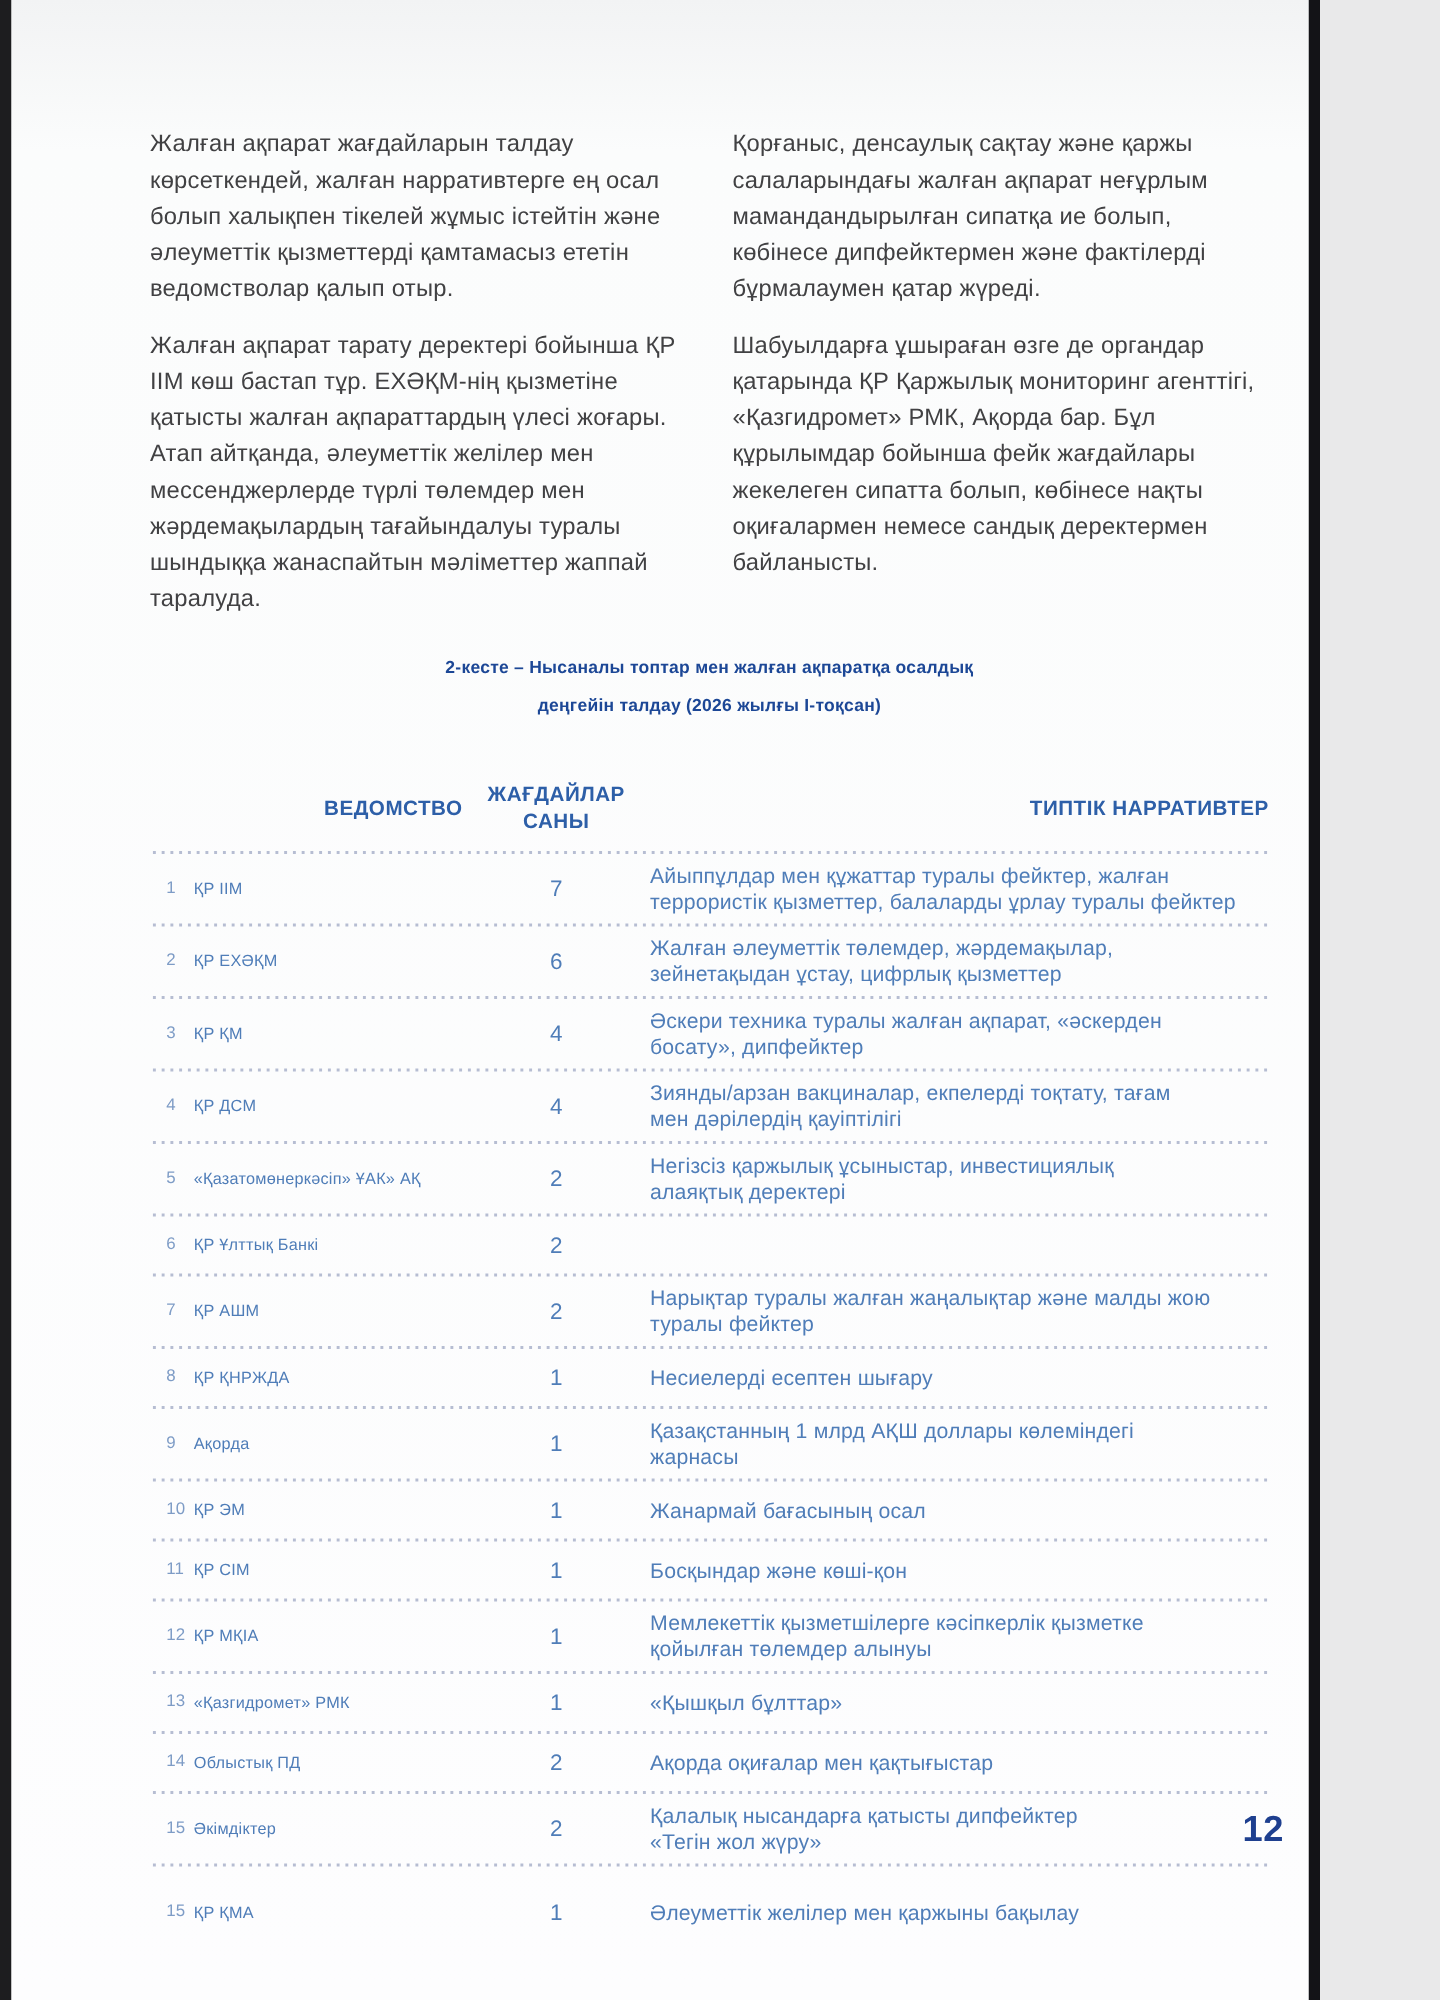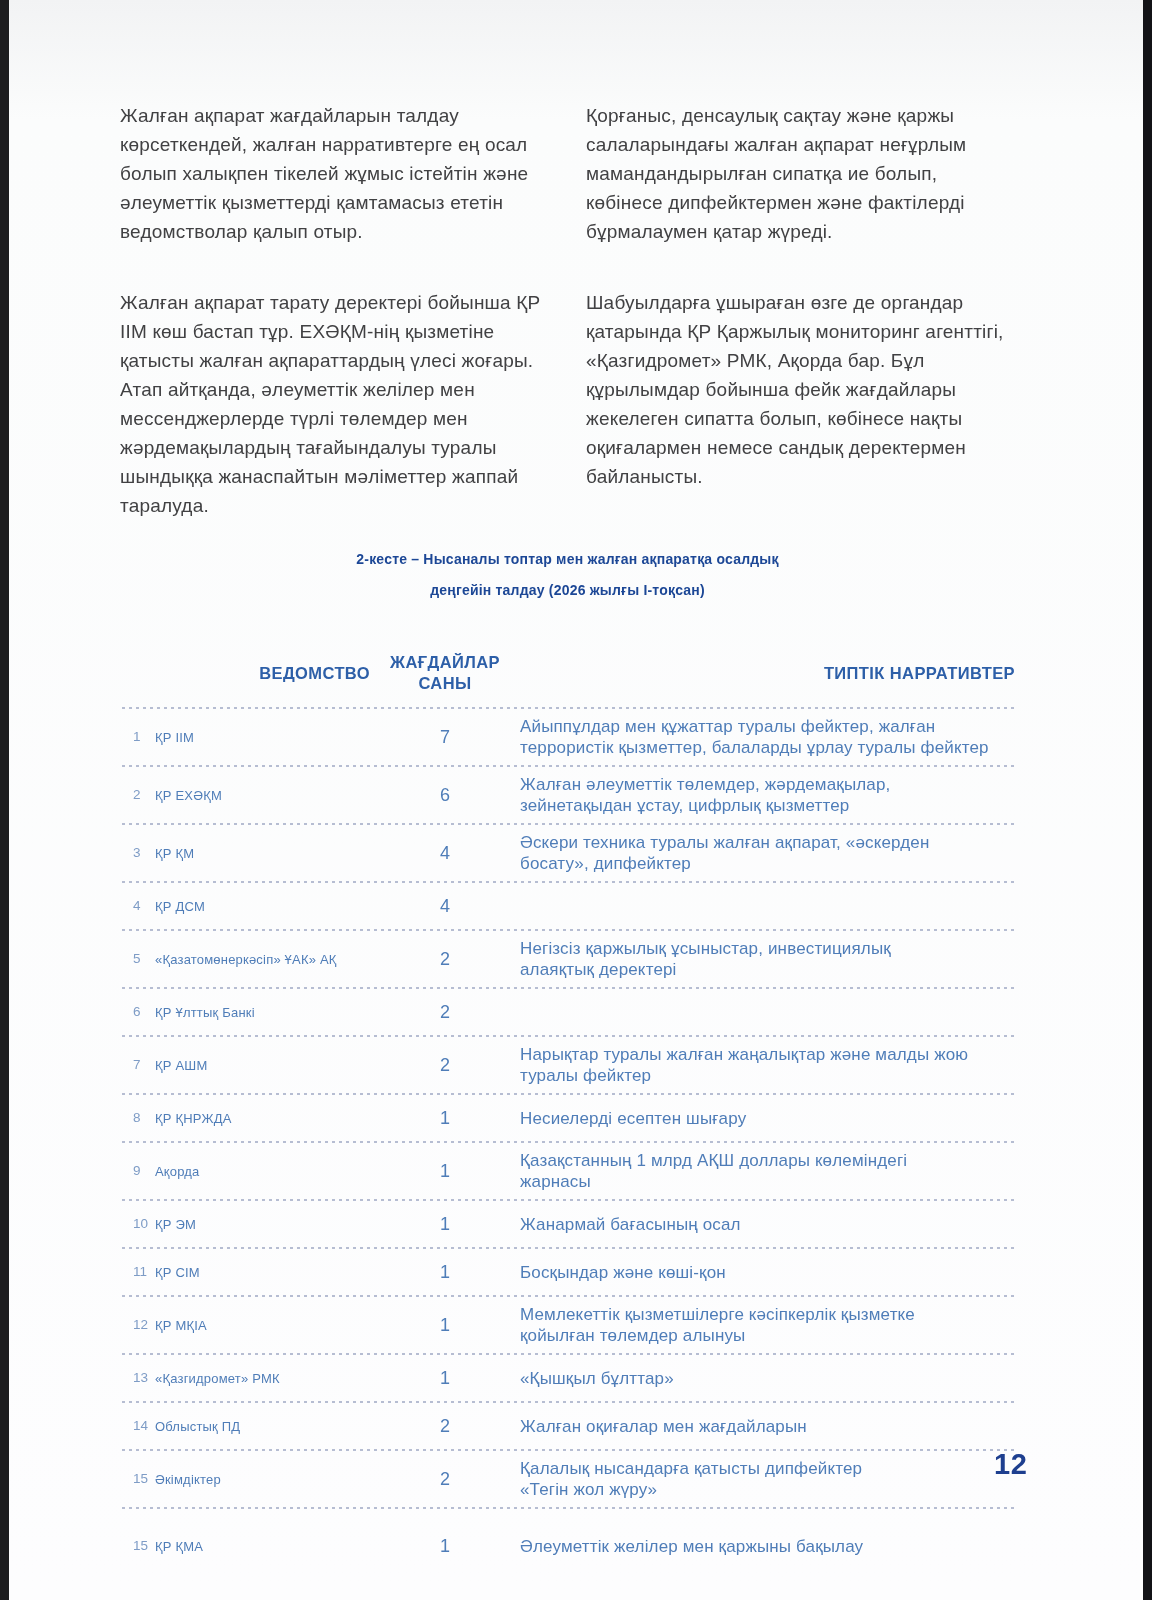--- a/index.html
+++ b/index.html
@@ -1,21 +1,21 @@
 <!DOCTYPE html>
 <html><head>
 <meta charset="utf-8">
 <style>
   * { margin: 0; padding: 0; box-sizing: border-box; }
   html, body { width: 1152px; background: #e9e9ea; }
   body { font-family: "Liberation Sans", "DejaVu Sans", sans-serif; }
 
   .canvas {
     position: relative;
-    width: 1152px;
+    width: 1056px;
     height: 1600px;
     overflow: hidden;
     background: linear-gradient(180deg, #f2f3f4 0%, #fbfcfc 120px, #fdfdfe 100%);
   }
   .edge-bar { position: absolute; top: 0; height: 1600px; }
   .edge-bar.left  { left: 0;  width: 9px; background: #1d1d1f; }
   .edge-bar.right { right: 0; width: 9px; background: #131317; }
 
   .content { position: absolute; left: 120px; top: 0; width: 895px; }
 
@@ -23,21 +23,21 @@
   .intro {
     display: flex;
     gap: 37px;
     margin-top: 101px;
     color: #414143;
     font-size: 19px;
     line-height: 29px;
     letter-spacing: 0.2px;
   }
   .intro .col { flex: 1 1 0; }
-  .intro p + p { margin-top: 42px; }
+  .intro p + p { margin-top: 16px; }
 
   
   .table-title {
     margin-top: 24px;
     text-align: center;
     white-space: pre-line;
     font-size: 14px;
     line-height: 31px;
     font-weight: bold;
     color: #1c4796;
@@ -157,20 +157,22 @@
   <div class="t-grid t-row">
     <div class="cell-agency"><span class="row-num">3</span><span class="agency">ҚР ҚМ</span></div>
     <div class="count">4</div>
     <div class="narr">Әскери техника туралы жалған ақпарат, «әскерден
 босату», дипфейктер</div>
   </div>
 <div class="dots"></div>
   <div class="t-grid t-row">
     <div class="cell-agency"><span class="row-num">4</span><span class="agency">ҚР ДСМ</span></div>
     <div class="count">4</div>
+    <div class="narr">Зиянды/арзан вакциналар, екпелерді тоқтату, тағам
+мен дәрілердің қауіптілігі</div>
   </div>
 <div class="dots"></div>
   <div class="t-grid t-row">
     <div class="cell-agency"><span class="row-num">5</span><span class="agency">«Қазатомөнеркәсіп» ҰАК» АҚ</span></div>
     <div class="count">2</div>
     <div class="narr">Негізсіз қаржылық ұсыныстар, инвестициялық
 алаяқтық деректері</div>
   </div>
 <div class="dots"></div>
   <div class="t-grid t-row">
@@ -219,21 +221,21 @@
 <div class="dots"></div>
   <div class="t-grid t-row">
     <div class="cell-agency"><span class="row-num">13</span><span class="agency">«Қазгидромет» РМК</span></div>
     <div class="count">1</div>
     <div class="narr">«Қышқыл бұлттар»</div>
   </div>
 <div class="dots"></div>
   <div class="t-grid t-row">
     <div class="cell-agency"><span class="row-num">14</span><span class="agency">Облыстық ПД</span></div>
     <div class="count">2</div>
-    <div class="narr">Жалған оқиғалар мен жағдайларын</div>
+    <div class="narr">Ақорда оқиғалар мен қақтығыстар</div>
   </div>
 <div class="dots"></div>
   <div class="t-grid t-row">
     <div class="cell-agency"><span class="row-num">15</span><span class="agency">Әкімдіктер</span></div>
     <div class="count">2</div>
     <div class="narr">Қалалық нысандарға қатысты дипфейктер
 «Тегін жол жүру»</div>
   </div>
 <div class="dots"></div>
   <div class="t-grid t-row tall">

